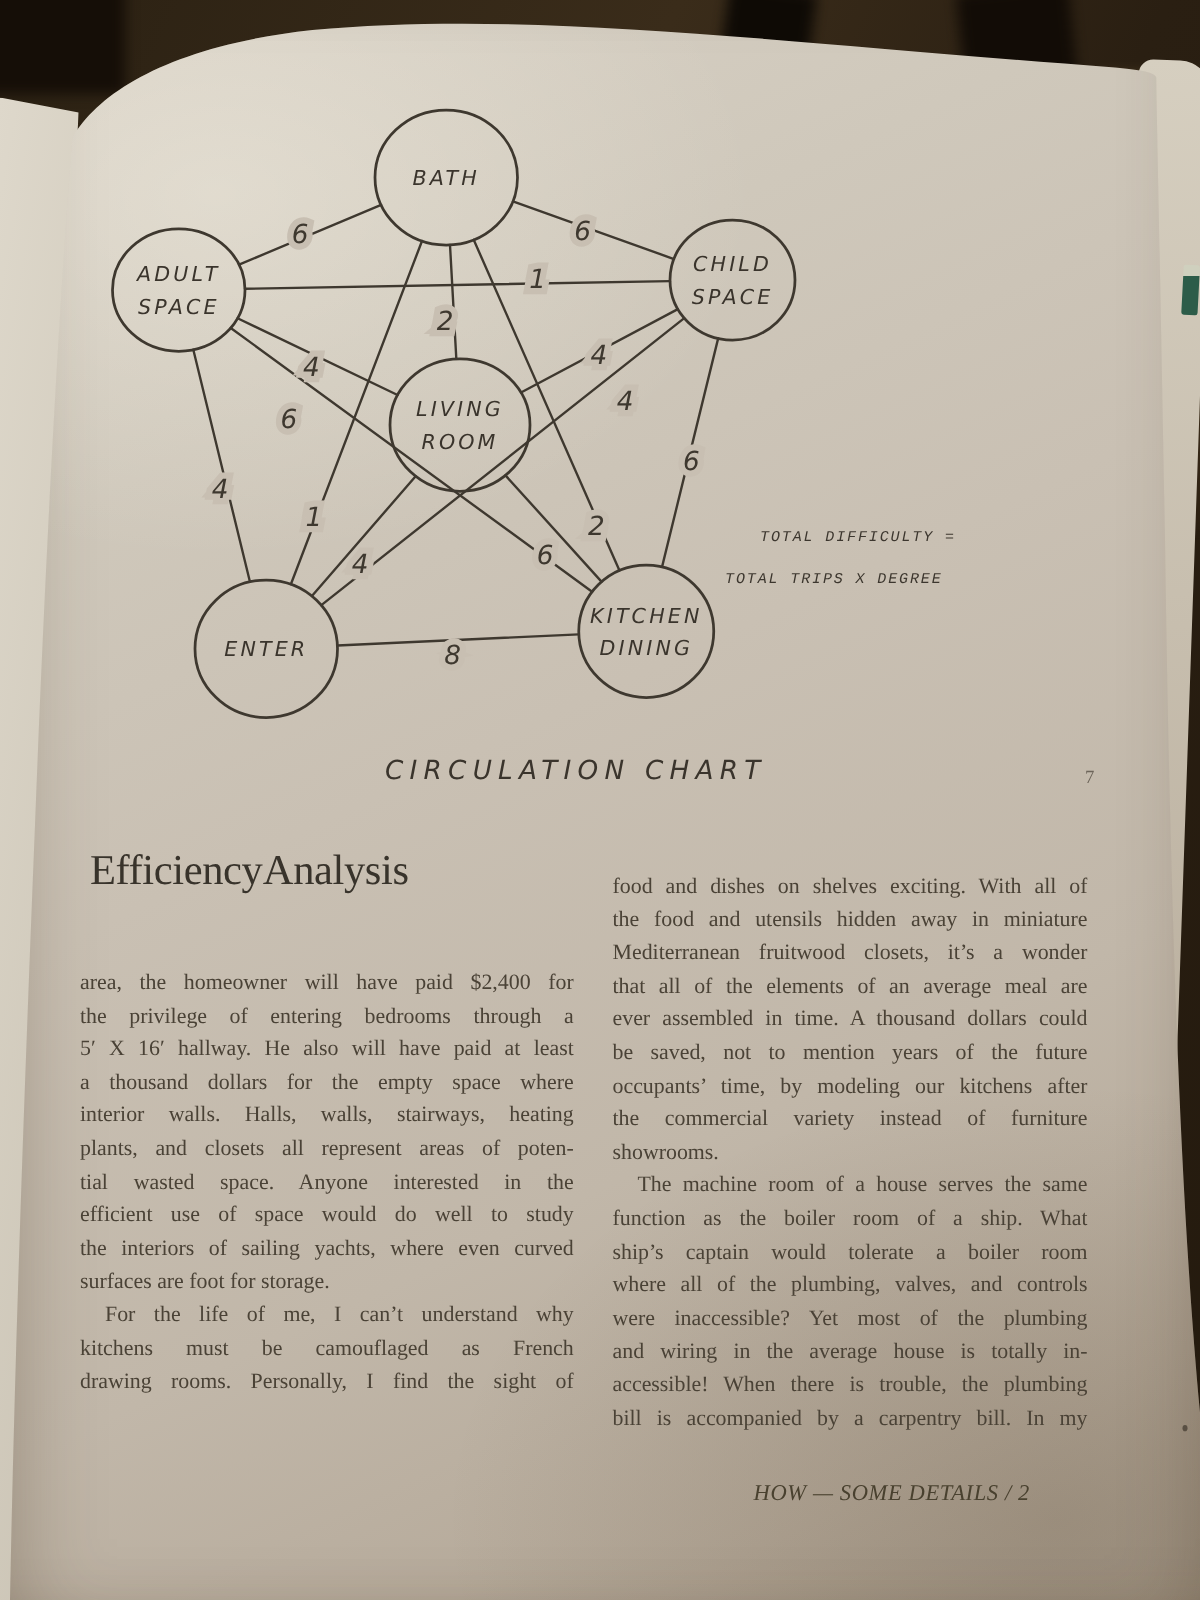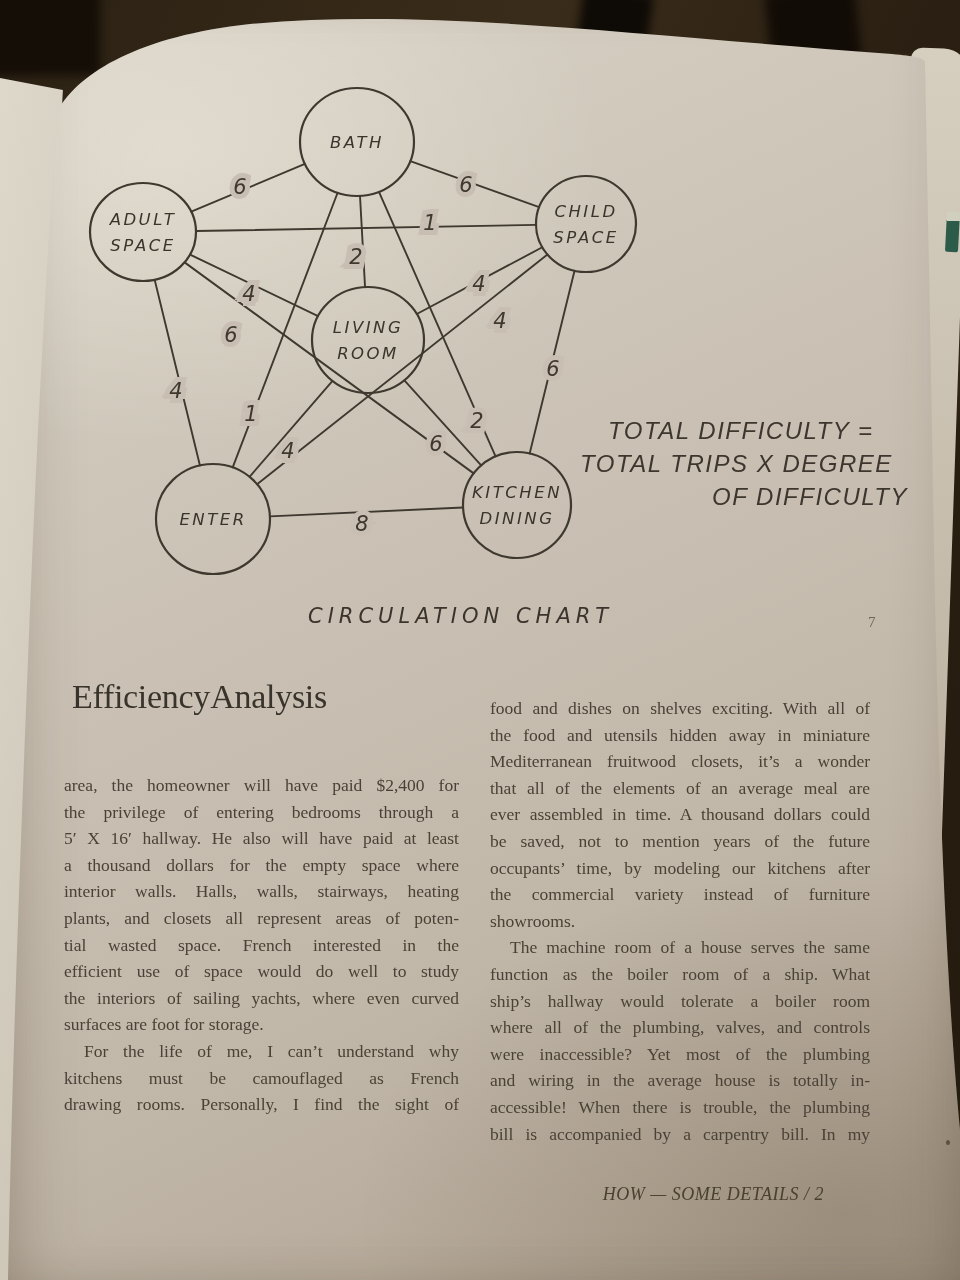--- a/index.html
+++ b/index.html
@@ -21,21 +21,21 @@
          background:linear-gradient(#cfd0be 0 22%,#2c5c49 22% 100%);transform:rotate(3deg);border-radius:2px;}
   .page{position:absolute;left:0;top:0;width:960px;height:1280px;
          background:
            radial-gradient(620px 420px at 18% 12%,rgba(255,252,240,.30),rgba(255,252,240,0) 70%),
            radial-gradient(700px 500px at 88% 95%,rgba(60,42,22,.18),rgba(60,42,22,0) 70%),
            linear-gradient(155deg,#dad3c7 0%,#cfc8bb 25%,#c9c0b3 45%,#c1b7a9 68%,#b4a898 88%,#a99d8c 100%);
          clip-path:path("M 58 110 C 80 72 140 36 250 24 C 430 8 620 34 892 54 C 914 56 924 58 925 62 C 926 120 929 260 932 430 C 936 720 944 960 960 1130 L 960 1280 L 8 1280 C 12 1070 20 860 28 660 C 36 450 48 230 58 110 Z");
          box-shadow:inset 45px 0 70px -35px rgba(70,52,32,.35), inset -35px 0 60px -30px rgba(70,52,32,.28);}
   #diagram{position:absolute;left:0;top:0;}
   .annotation{position:absolute;left:580px;top:414px;width:340px;
-         font-family:Liberation Sans, sans-serif;font-style:italic;font-size:24px;
+         font-family:Liberation Mono, monospace;font-style:italic;font-size:12px;
          letter-spacing:1.5px;color:#3c362e;line-height:33px;}
   .ann-line.a1{margin-left:28px;}
   .ann-line.a3{margin-left:132px;}
   .caption{position:absolute;left:308px;top:604px;font-family:"DejaVu Sans",sans-serif;
          font-style:italic;font-size:21px;letter-spacing:5px;color:#3a342c;}
   .corner-number{position:absolute;left:868px;top:614px;font-size:15px;color:#6d655a;}
   .heading{position:absolute;left:72px;top:678px;margin:0;font-weight:500;
          font-size:34px;word-spacing:-6px;letter-spacing:-.3px;color:#38332b;}
   .col{position:absolute;font-size:17.5px;color:#4a4236;}
   .col.left{left:64px;top:772px;width:395px;}
@@ -104,56 +104,55 @@
         <text x="368" text-anchor="middle" font-family="&quot;DejaVu Sans&quot;, sans-serif" font-style="italic" font-size="16.5" letter-spacing="2.5" fill="#3a342c"><tspan x="368" y="333">LIVING</tspan><tspan x="368" y="359">ROOM</tspan></text>
         <ellipse cx="213" cy="519" rx="57" ry="55" fill="none" stroke="#3e382f" stroke-width="2.2"></ellipse>
         <text x="213" text-anchor="middle" font-family="&quot;DejaVu Sans&quot;, sans-serif" font-style="italic" font-size="16.5" letter-spacing="2.5" fill="#3a342c" y="525">ENTER</text>
         <ellipse cx="517" cy="505" rx="54" ry="53" fill="none" stroke="#3e382f" stroke-width="2.2"></ellipse>
         <text x="517" text-anchor="middle" font-family="&quot;DejaVu Sans&quot;, sans-serif" font-style="italic" font-size="16.5" letter-spacing="2.5" fill="#3a342c"><tspan x="517" y="498">KITCHEN</tspan><tspan x="517" y="524">DINING</tspan></text>
       </svg>
 
     <div class="annotation">
       <div class="ann-line a1">TOTAL DIFFICULTY =</div>
       <div class="ann-line a2">TOTAL TRIPS X DEGREE</div>
-      <div class="ann-line a3">OF DIFFICULTY</div>
     </div>
 
     <div class="caption">CIRCULATION CHART</div>
     <div class="corner-number">7</div>
 
     <h1 class="heading">Efficiency Analysis</h1>
 
     <div class="col left" id="col-left">
         <div class="tline"><span>area, the homeowner will have paid $2,400 for</span></div>
         <div class="tline"><span>the privilege of entering bedrooms through a</span></div>
         <div class="tline"><span>5′ X 16′ hallway. He also will have paid at least</span></div>
         <div class="tline"><span>a thousand dollars for the empty space where</span></div>
         <div class="tline"><span>interior walls. Halls, walls, stairways, heating</span></div>
         <div class="tline"><span>plants, and closets all represent areas of poten-</span></div>
-        <div class="tline"><span>tial wasted space. </span><span class="ul">French interested in the</span></div>
+        <div class="tline"><span>tial wasted space. </span><span class="ul">Anyone interested in the</span></div>
         <div class="tline"><span class="ul">efficient use of space would do well to study</span></div>
         <div class="tline"><span class="ul">the interiors of sailing yachts, where even curved</span></div>
         <div class="tline end"><span class="ul">surfaces are foot for storage.</span></div>
         <div class="tline"><span class="indent"></span><span class="ul">For the life of me, I can’t understand why</span></div>
         <div class="tline"><span class="ul">kitchens must be camouflaged as French</span></div>
         <div class="tline"><span class="ul">drawing rooms. Personally, I find the sight of</span></div>
       </div>
     <div class="col right" id="col-right">
         <div class="tline"><span class="ul">food and dishes on shelves exciting</span><span>. With all of</span></div>
         <div class="tline"><span>the food and utensils hidden away in miniature</span></div>
         <div class="tline"><span>Mediterranean fruitwood closets, it’s a wonder</span></div>
         <div class="tline"><span>that all of the elements of an average meal are</span></div>
         <div class="tline"><span>ever assembled in time. </span><span class="ul">A thousand dollars could</span></div>
         <div class="tline"><span class="ul">be saved, not to mention years of the future</span></div>
         <div class="tline"><span class="ul">occupants’ time</span><span>, by modeling our kitchens after</span></div>
         <div class="tline"><span>the commercial variety instead of furniture</span></div>
         <div class="tline end"><span>showrooms.</span></div>
         <div class="tline"><span class="indent"></span><span class="ul">The machine room of a house serves the same</span></div>
         <div class="tline"><span class="ul">function as the boiler room of a ship. What</span></div>
-        <div class="tline"><span class="ul">ship’s hallway would tolerate a boiler room</span></div>
+        <div class="tline"><span class="ul">ship’s captain would tolerate a boiler room</span></div>
         <div class="tline"><span class="ul">where all of the plumbing, valves, and controls</span></div>
         <div class="tline"><span class="ul">were inaccessible? Yet most of the plumbing</span></div>
         <div class="tline"><span class="ul">and wiring in the average house is totally in-</span></div>
         <div class="tline"><span class="ul">accessible!</span><span> When there is trouble, the plumbing</span></div>
         <div class="tline"><span>bill is accompanied by a carpentry bill. In my</span></div>
       </div>
 
     <div class="footer">HOW — SOME DETAILS  /  2</div>
     <div class="speck"></div>
   </div>

